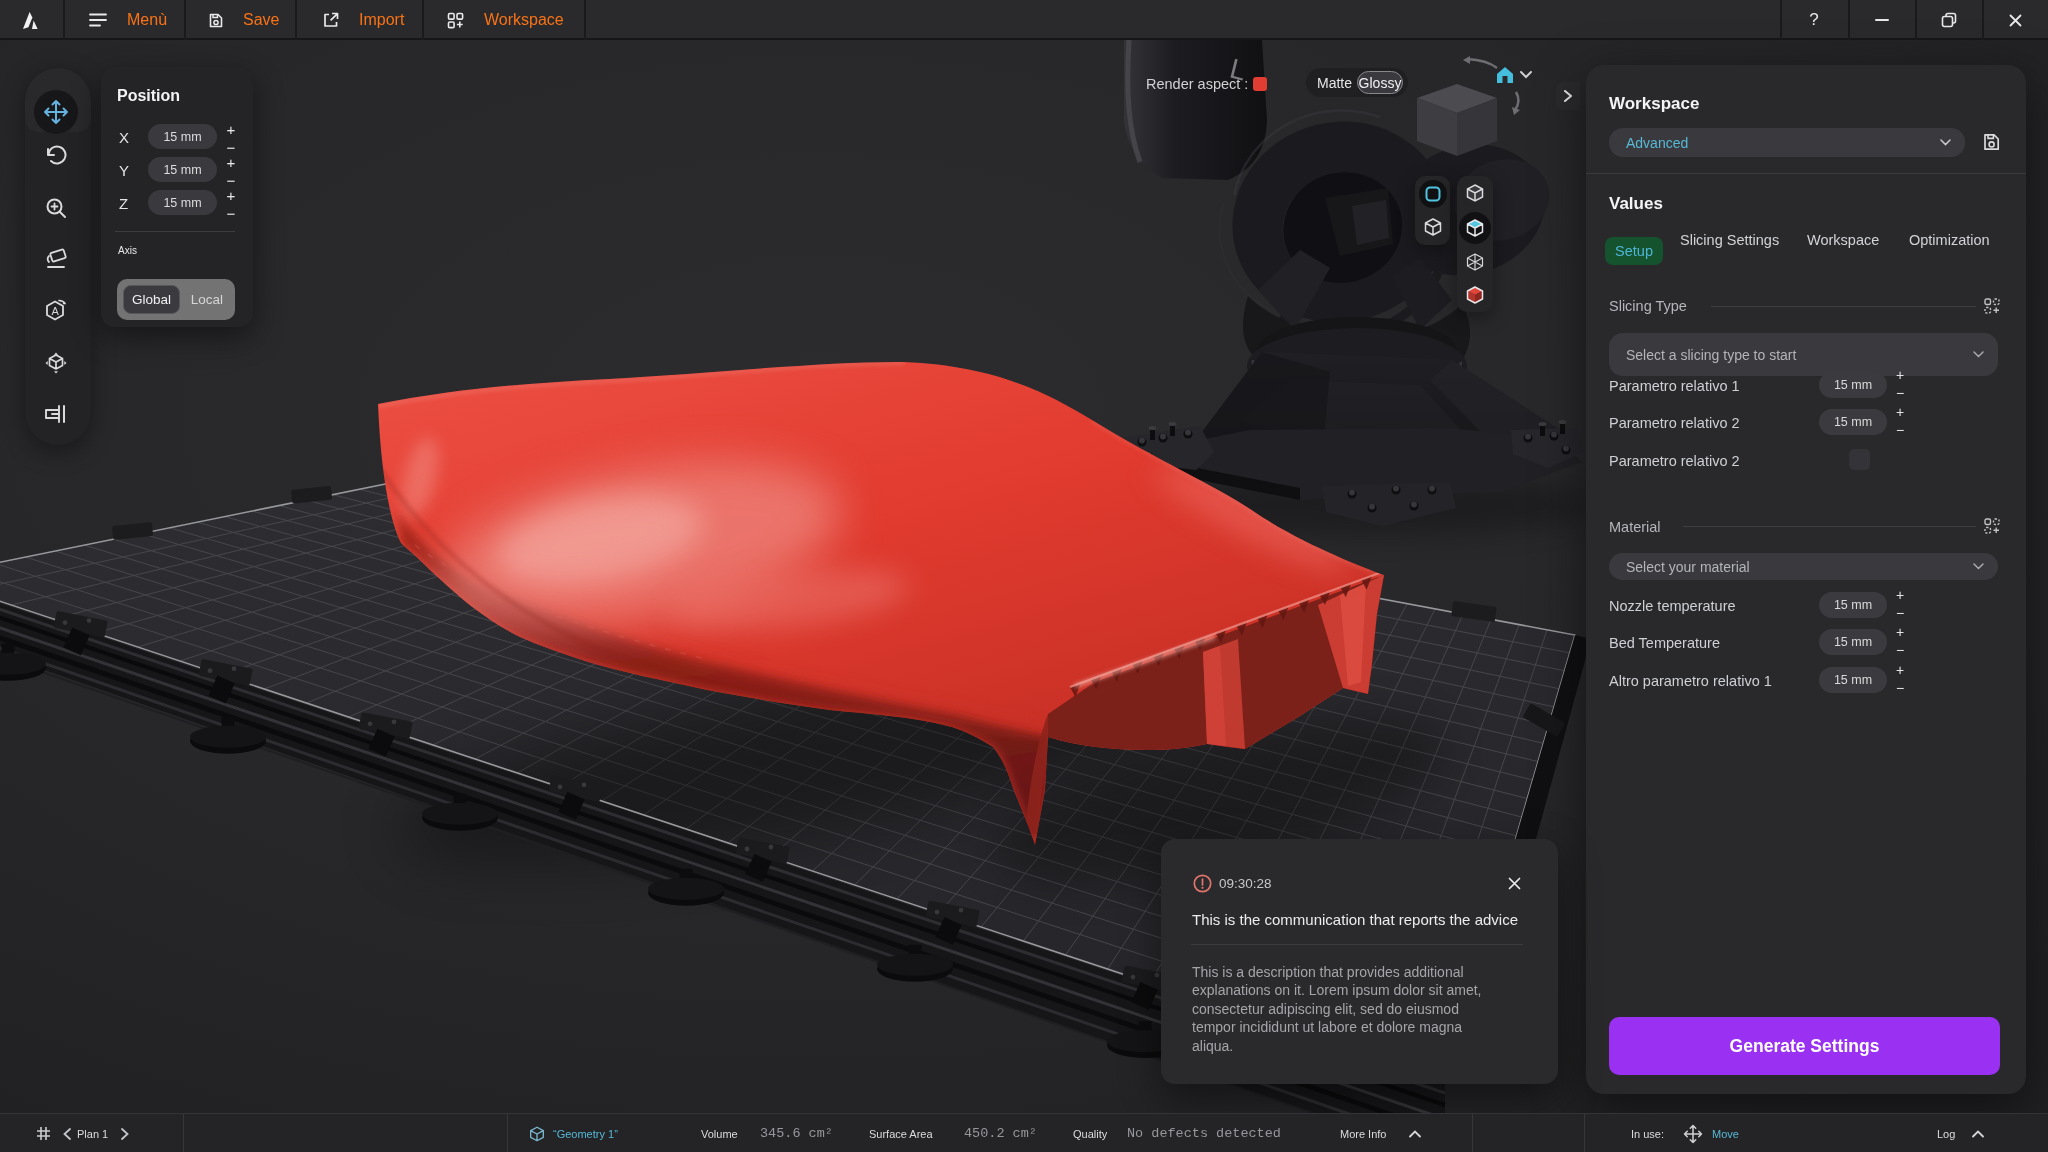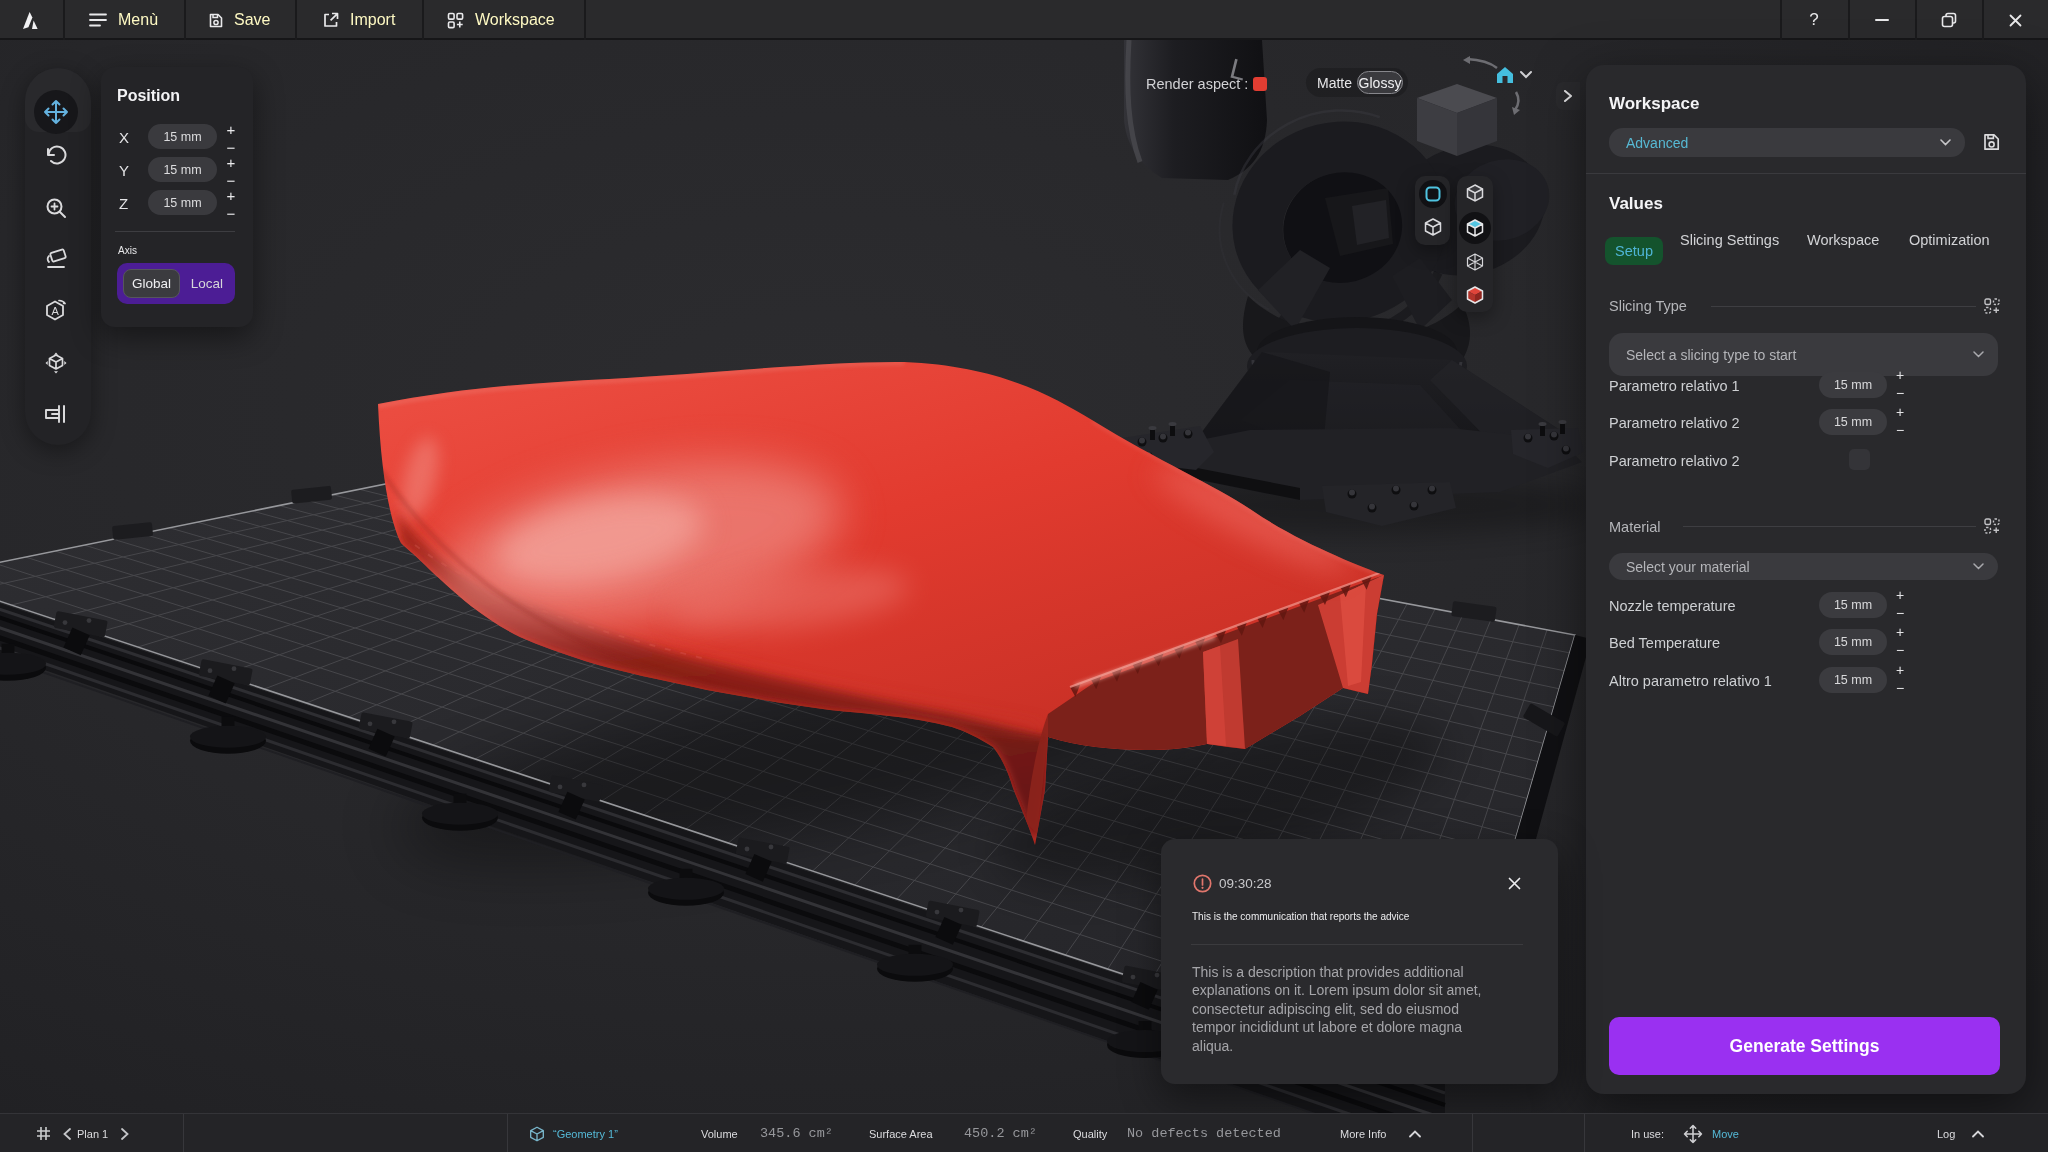--- a/index.html
+++ b/index.html
@@ -2,55 +2,55 @@
 <html><head><meta charset="utf-8"><style>
 *{margin:0;padding:0;box-sizing:border-box}
 html,body{width:2048px;height:1152px;overflow:hidden;background:#222225}
 body{font-family:"Liberation Sans",sans-serif;position:relative;color:#e9eaec}
 #stage{position:absolute;left:0;top:0;width:2048px;height:1152px}
 #scene{position:absolute;left:0;top:0}
 .abs{position:absolute}
 
 #topbar{position:absolute;left:0;top:0;width:2048px;height:40px;background:#2a2a2c;border-bottom:2px solid #161618}
 #topbar .vd{position:absolute;top:0;width:2px;height:40px;background:#1a1a1c}
-.mitem{position:absolute;top:0;height:40px;display:flex;align-items:center;gap:11px;font-size:16px;color:#fef9c3}
+.mitem{position:absolute;top:0;height:40px;display:flex;align-items:center;gap:20px;font-size:16px;color:#f97316}
 .wbtn{position:absolute;top:0;height:40px;display:flex;align-items:center;justify-content:center;color:#e8e8ea}
 
 #toolbar{position:absolute;left:25px;top:68px;width:66px;height:377px;background:#232326;border-radius:33px;box-shadow:0 6px 24px rgba(0,0,0,.4)}
 #toolbar .sel{position:absolute;left:9px;top:22px;width:44px;height:44px;border-radius:50%;background:#17171a;display:flex;align-items:center;justify-content:center}
 .ticon{position:absolute;left:31px;transform:translate(-50%,-50%)}
 
 #pospanel{position:absolute;left:101px;top:67px;width:152px;height:260px;background:#242427;border-radius:14px;box-shadow:0 10px 30px rgba(0,0,0,.45);padding:0}
 #pospanel h3{position:absolute;left:16px;top:20px;font-size:16px;font-weight:bold;color:#f3f3f5}
 .prow{position:absolute;left:0;width:152px;height:25px}
 .prow .lab{position:absolute;left:18px;top:50%;transform:translateY(-50%);font-size:15px;color:#e4e4e6}
 .prow .pill{position:absolute;left:47px;top:0;width:69px;height:25px;background:#3a3a3e;border-radius:12.5px;display:flex;align-items:center;justify-content:center;font-size:12.5px;color:#dcdcde}
 .prow .pm{position:absolute;left:122px;width:16px;text-align:center;font-size:15px;color:#ebebed;line-height:1}
 #pospanel .div{position:absolute;left:14px;top:164px;width:120px;height:1px;background:#3d3d41}
 #pospanel .axlab{position:absolute;left:17px;top:178px;font-size:10px;color:#e8e8ea}
-#pospanel .toggle{position:absolute;left:16px;top:196px;width:118px;height:41px;background:#4c1d95;border-radius:10px}
+#pospanel .toggle{position:absolute;left:16px;top:212px;width:118px;height:41px;background:#737373;border-radius:10px}
 #pospanel .tg{position:absolute;left:6px;top:6px;width:57px;height:29px;background:#3b3b3f;border:1px solid #56565b;border-radius:8px;display:flex;align-items:center;justify-content:center;font-size:13.5px;color:#f0f0f2}
 #pospanel .tl{position:absolute;right:12px;top:6px;height:29px;display:flex;align-items:center;font-size:13.5px;color:#d6d6d9}
 
 #rpanel{position:absolute;left:1586px;top:65px;width:440px;height:1029px;background:#29292c;border-radius:18px;box-shadow:0 14px 50px rgba(0,0,0,.5)}
 #rpanel h2{position:absolute;left:23px;font-size:17px;font-weight:bold;color:#f4f4f6}
 .seldrop{position:absolute;background:#3a3a3e;border-radius:14px;display:flex;align-items:center;font-size:14px;color:#b4b5b9}
 .seldrop .chev{position:absolute;right:14px}
 #rpanel .hr{position:absolute;left:0;width:440px;height:1px;background:#3a3a3e}
 .tab{position:absolute;font-size:14.5px;color:#d2d3d6;top:232px}
 .rlabel{position:absolute;left:23px;font-size:14.5px;color:#ced0d3;white-space:nowrap}
 .mutlab{position:absolute;left:23px;font-size:14.5px;color:#b5b6ba;white-space:nowrap}
 .secline{position:absolute;height:1px;background:#3e3e42}
 .vpill{position:absolute;left:233px;width:68px;height:26px;background:#3b3b3f;border-radius:13px;display:flex;align-items:center;justify-content:center;font-size:12.5px;color:#d9d9db}
 .vpm{position:absolute;left:306px;width:16px;text-align:center;font-size:14px;color:#e4e4e6;line-height:1}
 #genbtn{position:absolute;left:23px;top:952px;width:391px;height:58px;background:#9a30f1;border-radius:10px;display:flex;align-items:center;justify-content:center;font-size:17.5px;font-weight:bold;color:#fff}
 
 #toast{position:absolute;left:1161px;top:839px;width:397px;height:245px;background:#2a2a2d;border-radius:14px;box-shadow:0 14px 40px rgba(0,0,0,.45)}
 #toast .time{position:absolute;left:58px;top:37px;font-size:13.5px;color:#c7c7ca}
-#toast .title{position:absolute;left:31px;top:72px;font-size:10px;color:#ececee}
+#toast .title{position:absolute;left:31px;top:72px;font-size:15px;color:#ececee}
 #toast .hr{position:absolute;left:30px;top:105px;width:332px;height:1px;background:#3b3b3e}
 #toast .body{position:absolute;left:31px;top:124px;font-size:14px;line-height:18.4px;color:#a5a5a9}
 
 #navig{position:absolute;left:23px;top:1019px;width:422px;height:69px;background:#242427;border-radius:16px;box-shadow:0 10px 30px rgba(0,0,0,.4)}
 #navig .t{position:absolute;left:25px;top:26px;font-size:17px;font-weight:bold;color:#f2f2f4}
 
 #botbar{position:absolute;left:0;top:1113px;width:2048px;height:39px;background:#242427;border-top:1px solid #343438}
 #botbar .vd{position:absolute;top:0;width:1px;height:39px;background:#37373b}
 .bitem{position:absolute;top:0;height:39px;display:flex;align-items:center;font-size:11px;color:#dcdcdf}
 .bmono{font-family:"Liberation Mono",monospace;font-size:13.5px;color:#96979b}

